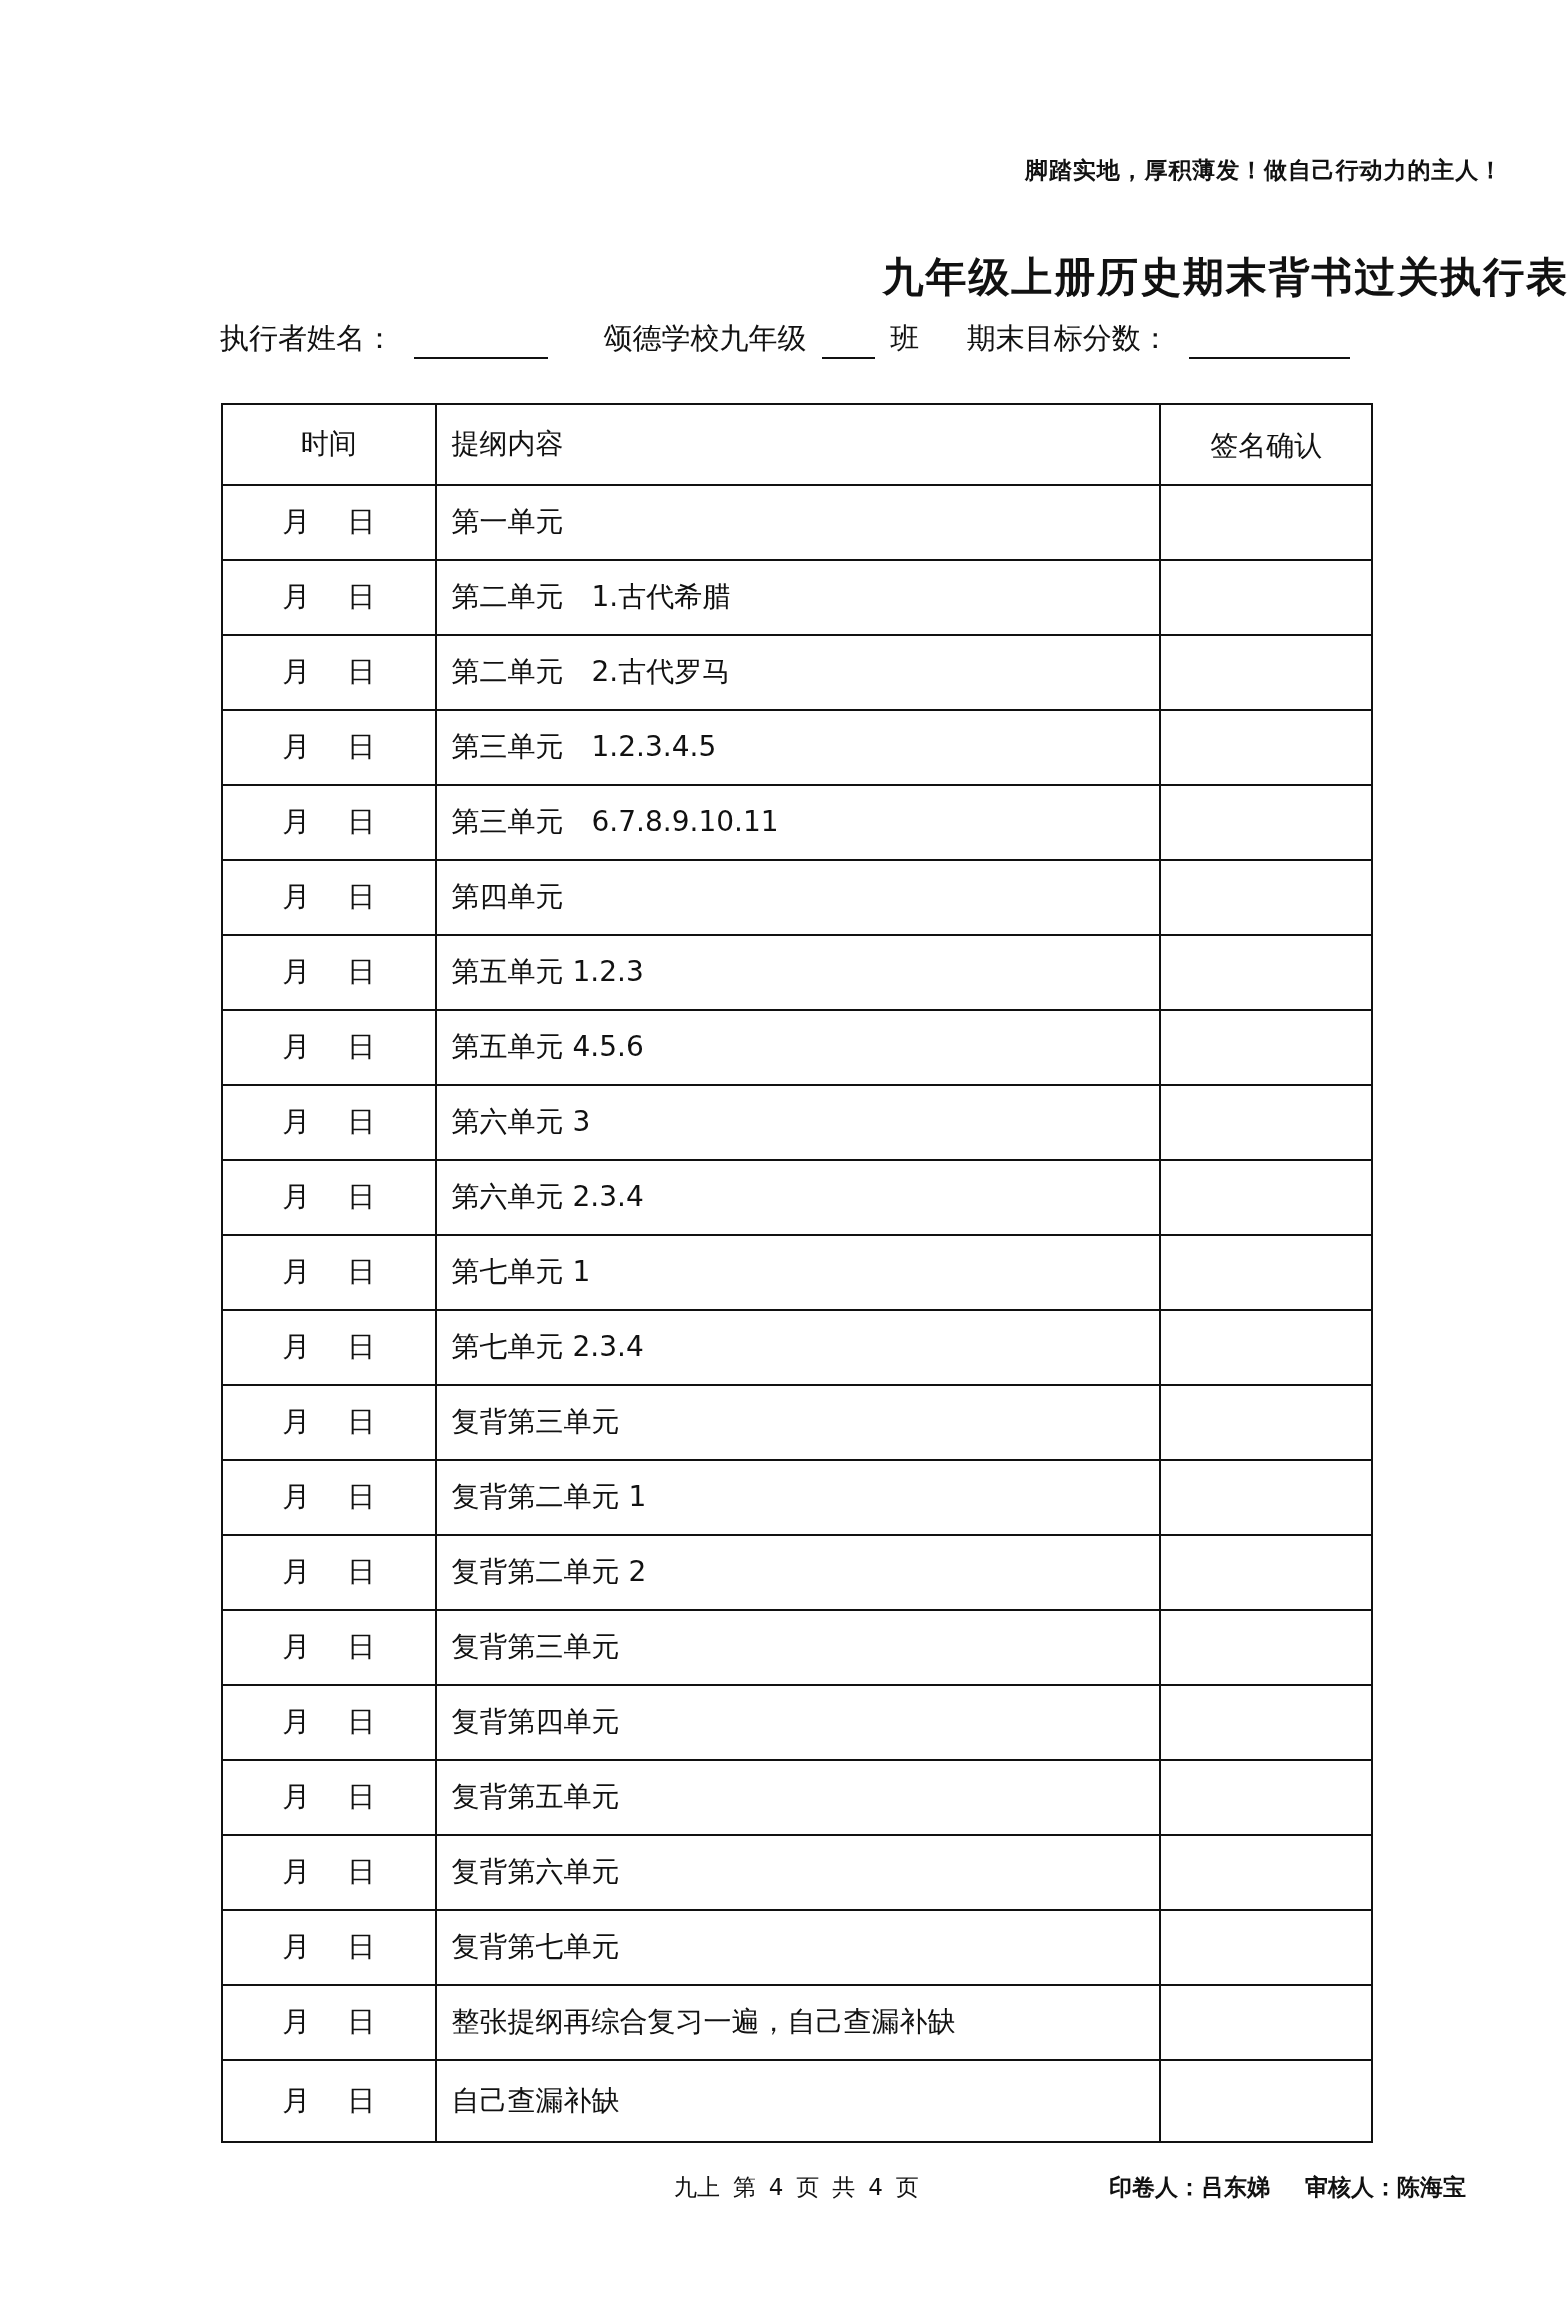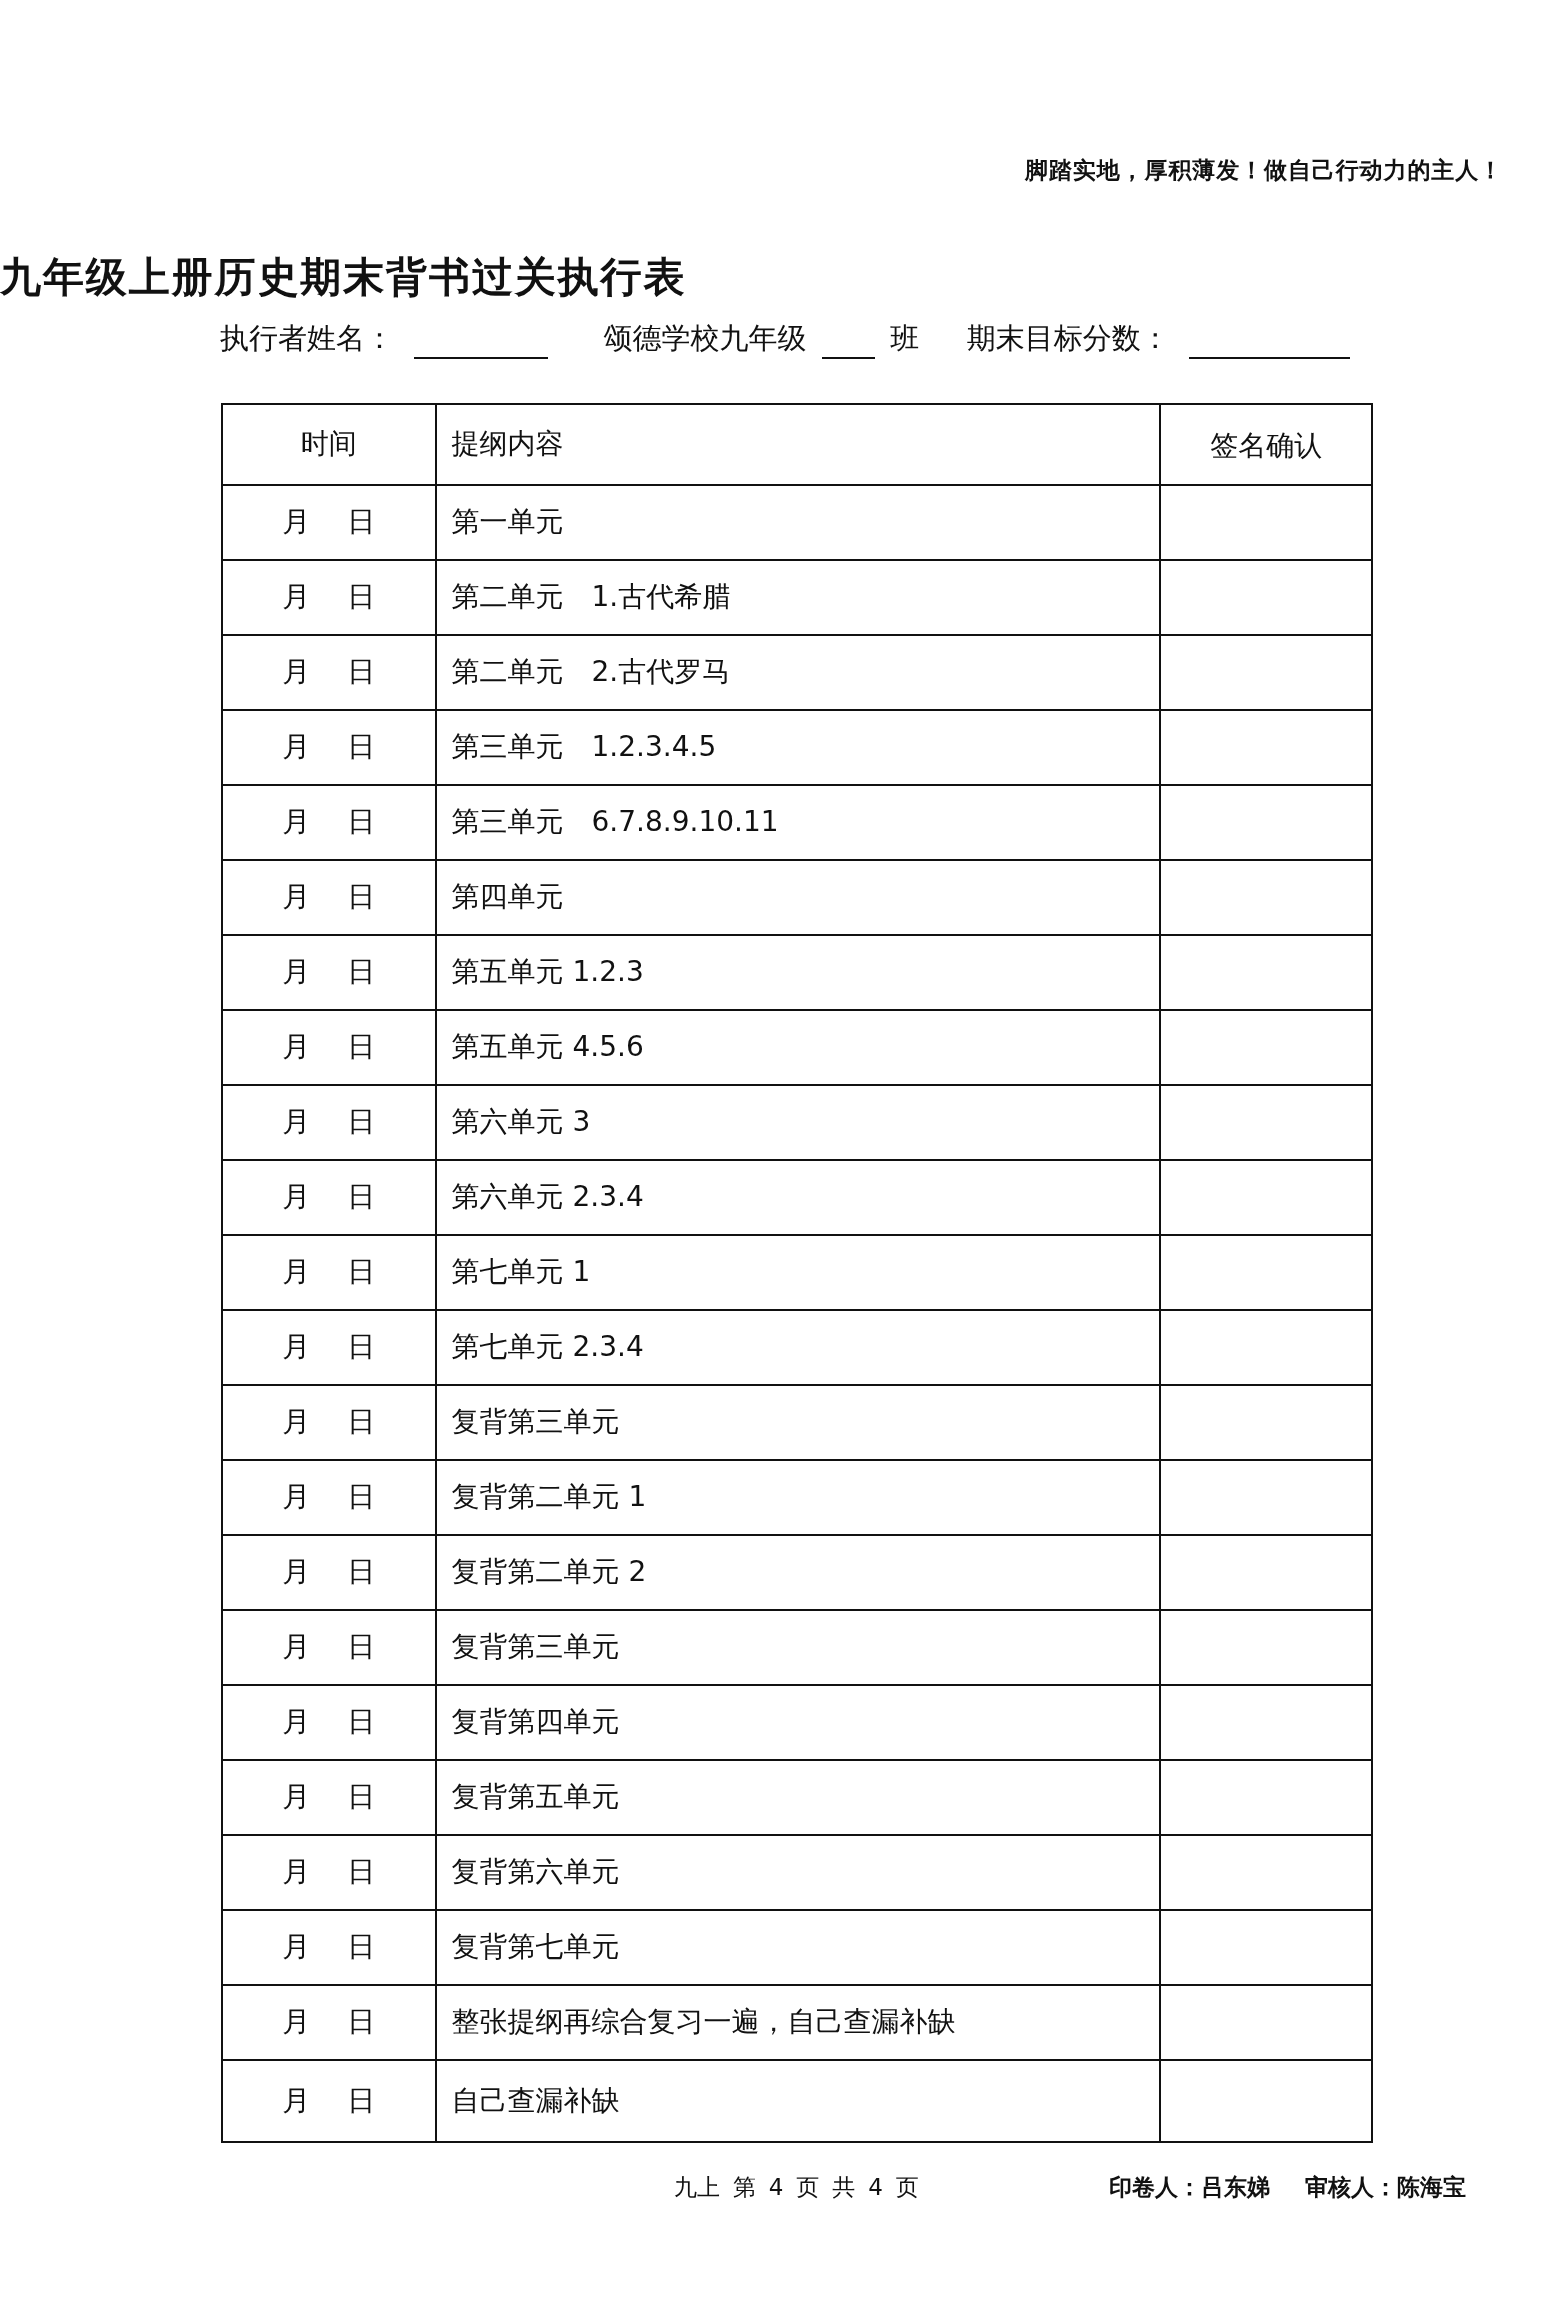--- a/index.html
+++ b/index.html
@@ -5,21 +5,21 @@
   html, body { margin:0; padding:0; background:#ffffff; }
   body {
     width:1569px; height:2321px; position:relative; overflow:hidden;
     font-family:"DejaVu Sans","Liberation Sans",sans-serif; color:#111;
   }
   .motto {
     position:absolute; top:155px; right:66px;
     font-size:23px; font-weight:bold; letter-spacing:0.9px;
   }
   .title {
-    position:absolute; top:250px; left:0; width:1569px; text-align:left;
+    position:absolute; top:250px; left:0; width:1569px; text-align:right;
     font-size:41px; font-weight:bold; letter-spacing:1.9px;
   }
   .info {
     position:absolute; top:319px; left:220px; width:1137px;
     font-size:29px; white-space:nowrap; display:flex; align-items:flex-end;gap:12px;
   }
   .blank { display:inline-block; border-bottom:2.3px solid #111; height:28px; margin:0 7.5px; }
   .info .gap { display:inline-block; width:26px; }
   table.plan {
     position:absolute; top:403px; left:221px; width:1152px;

